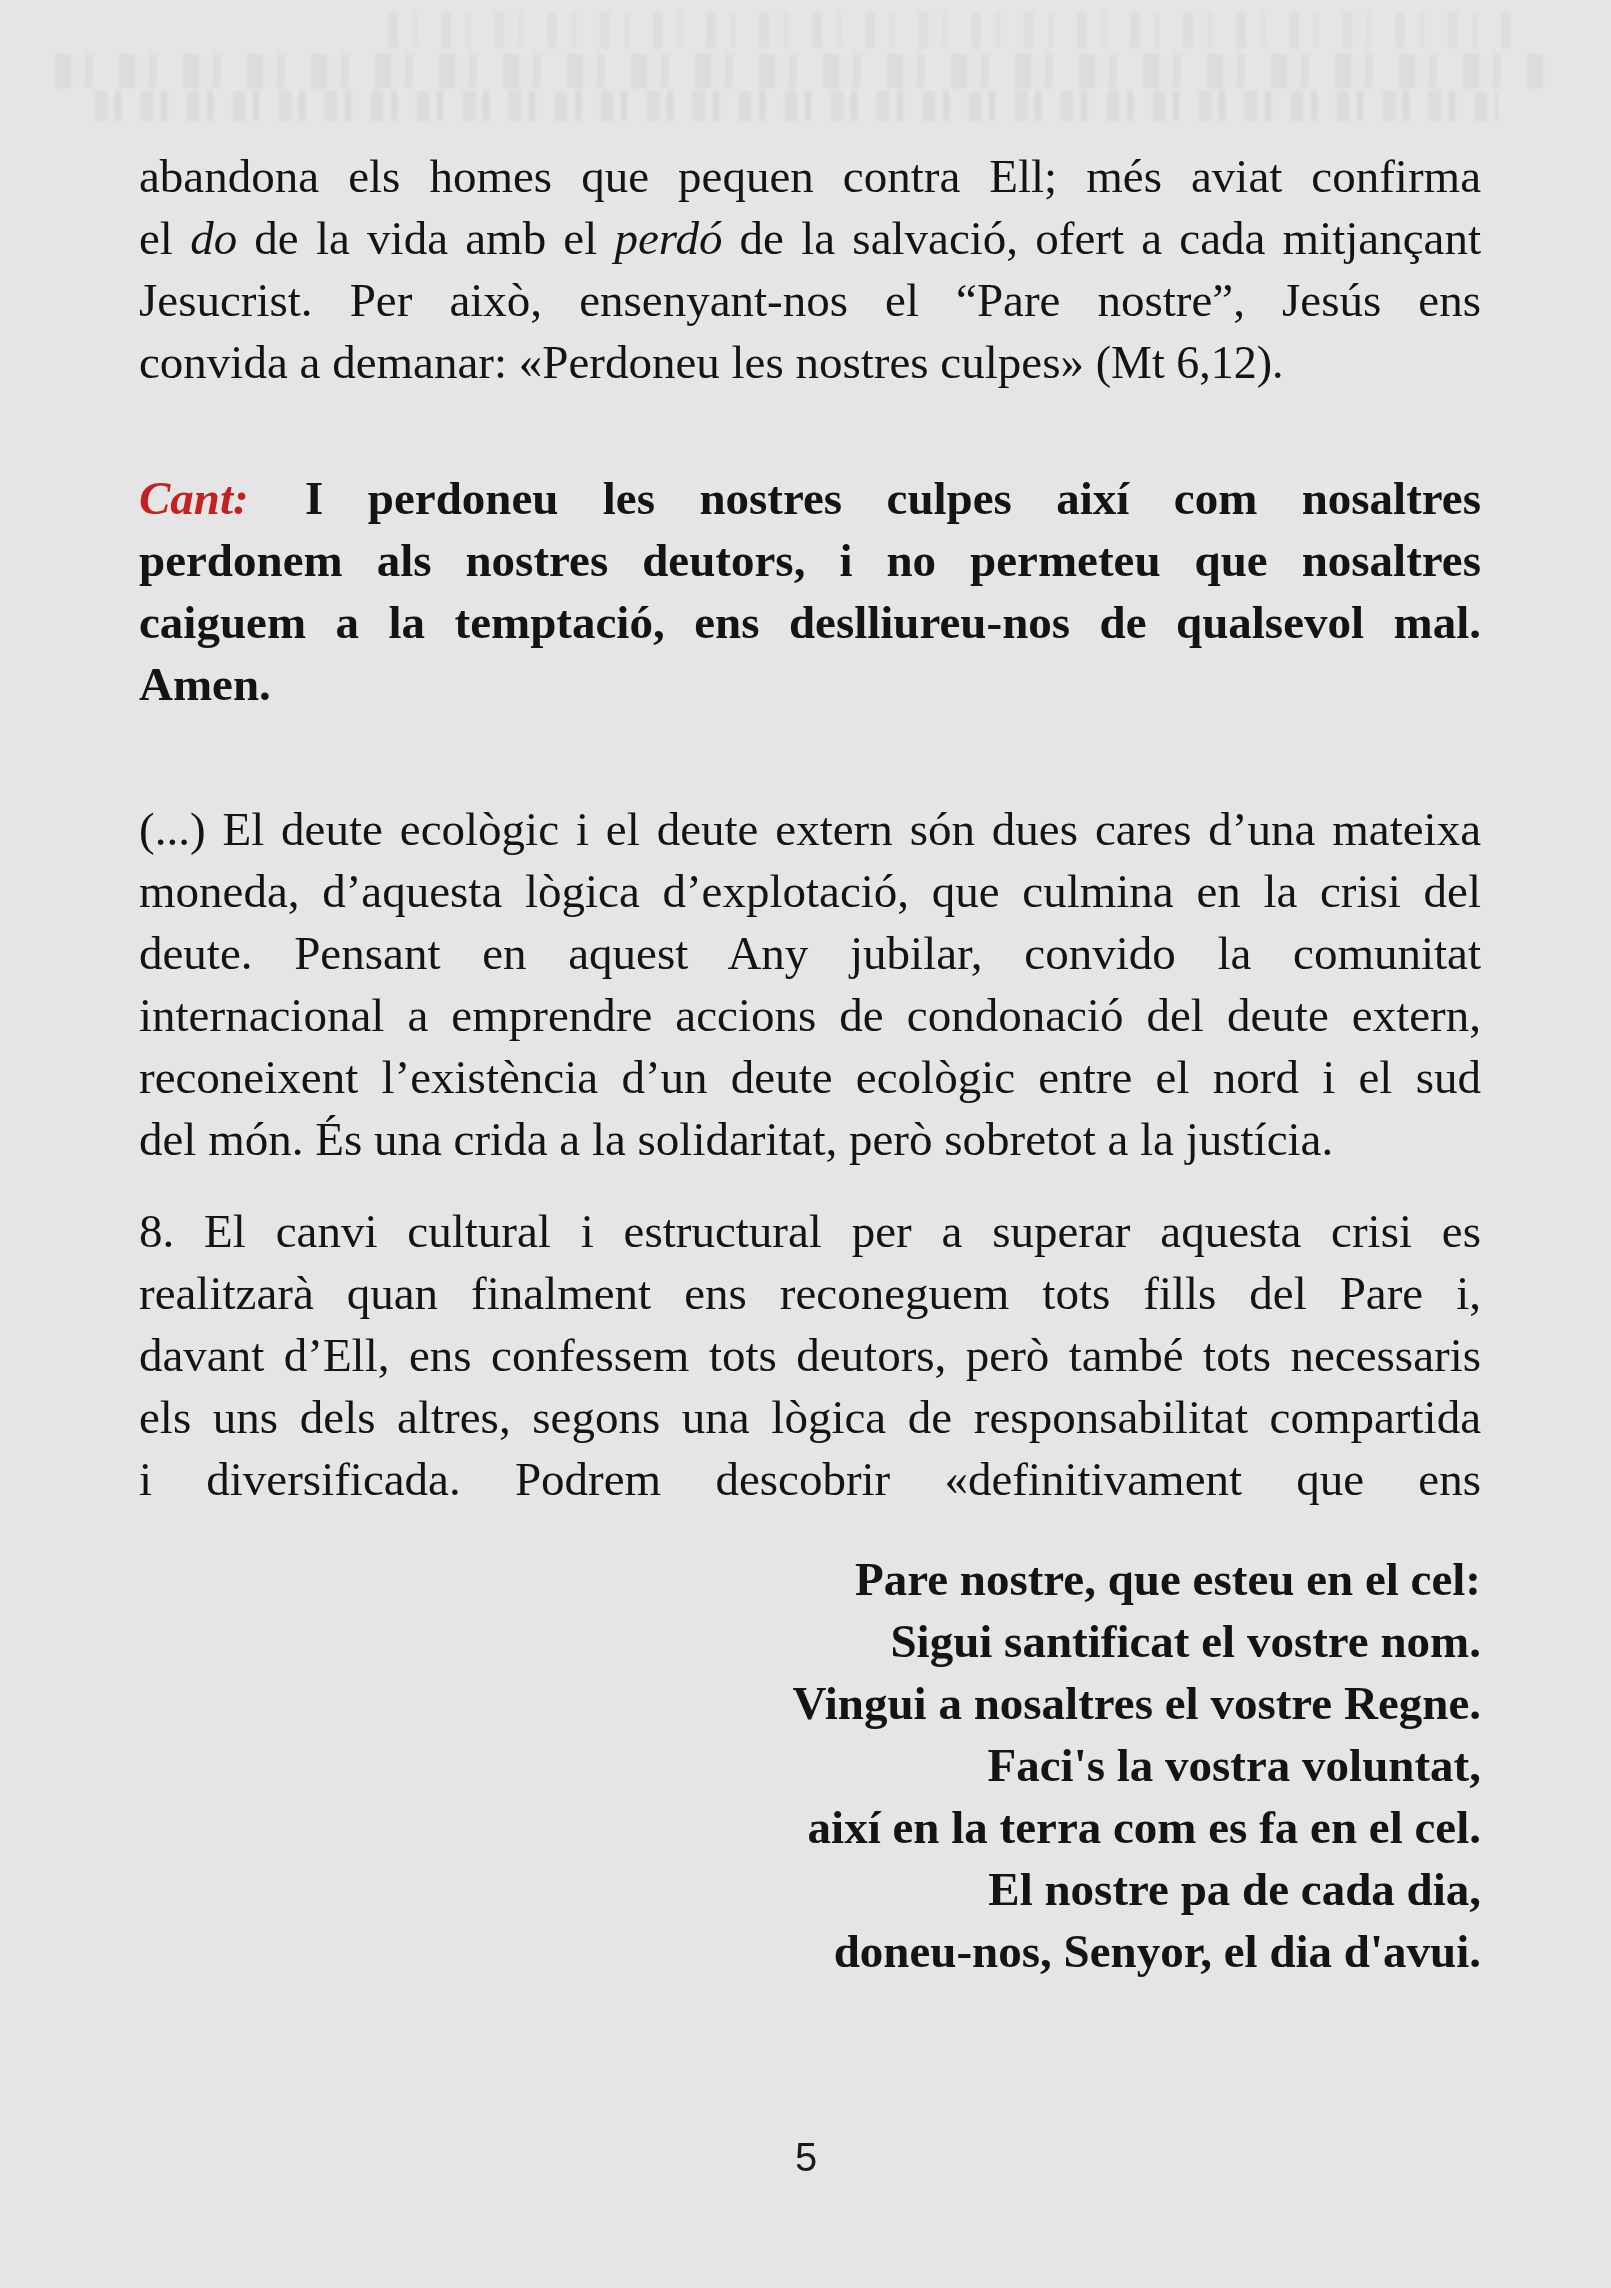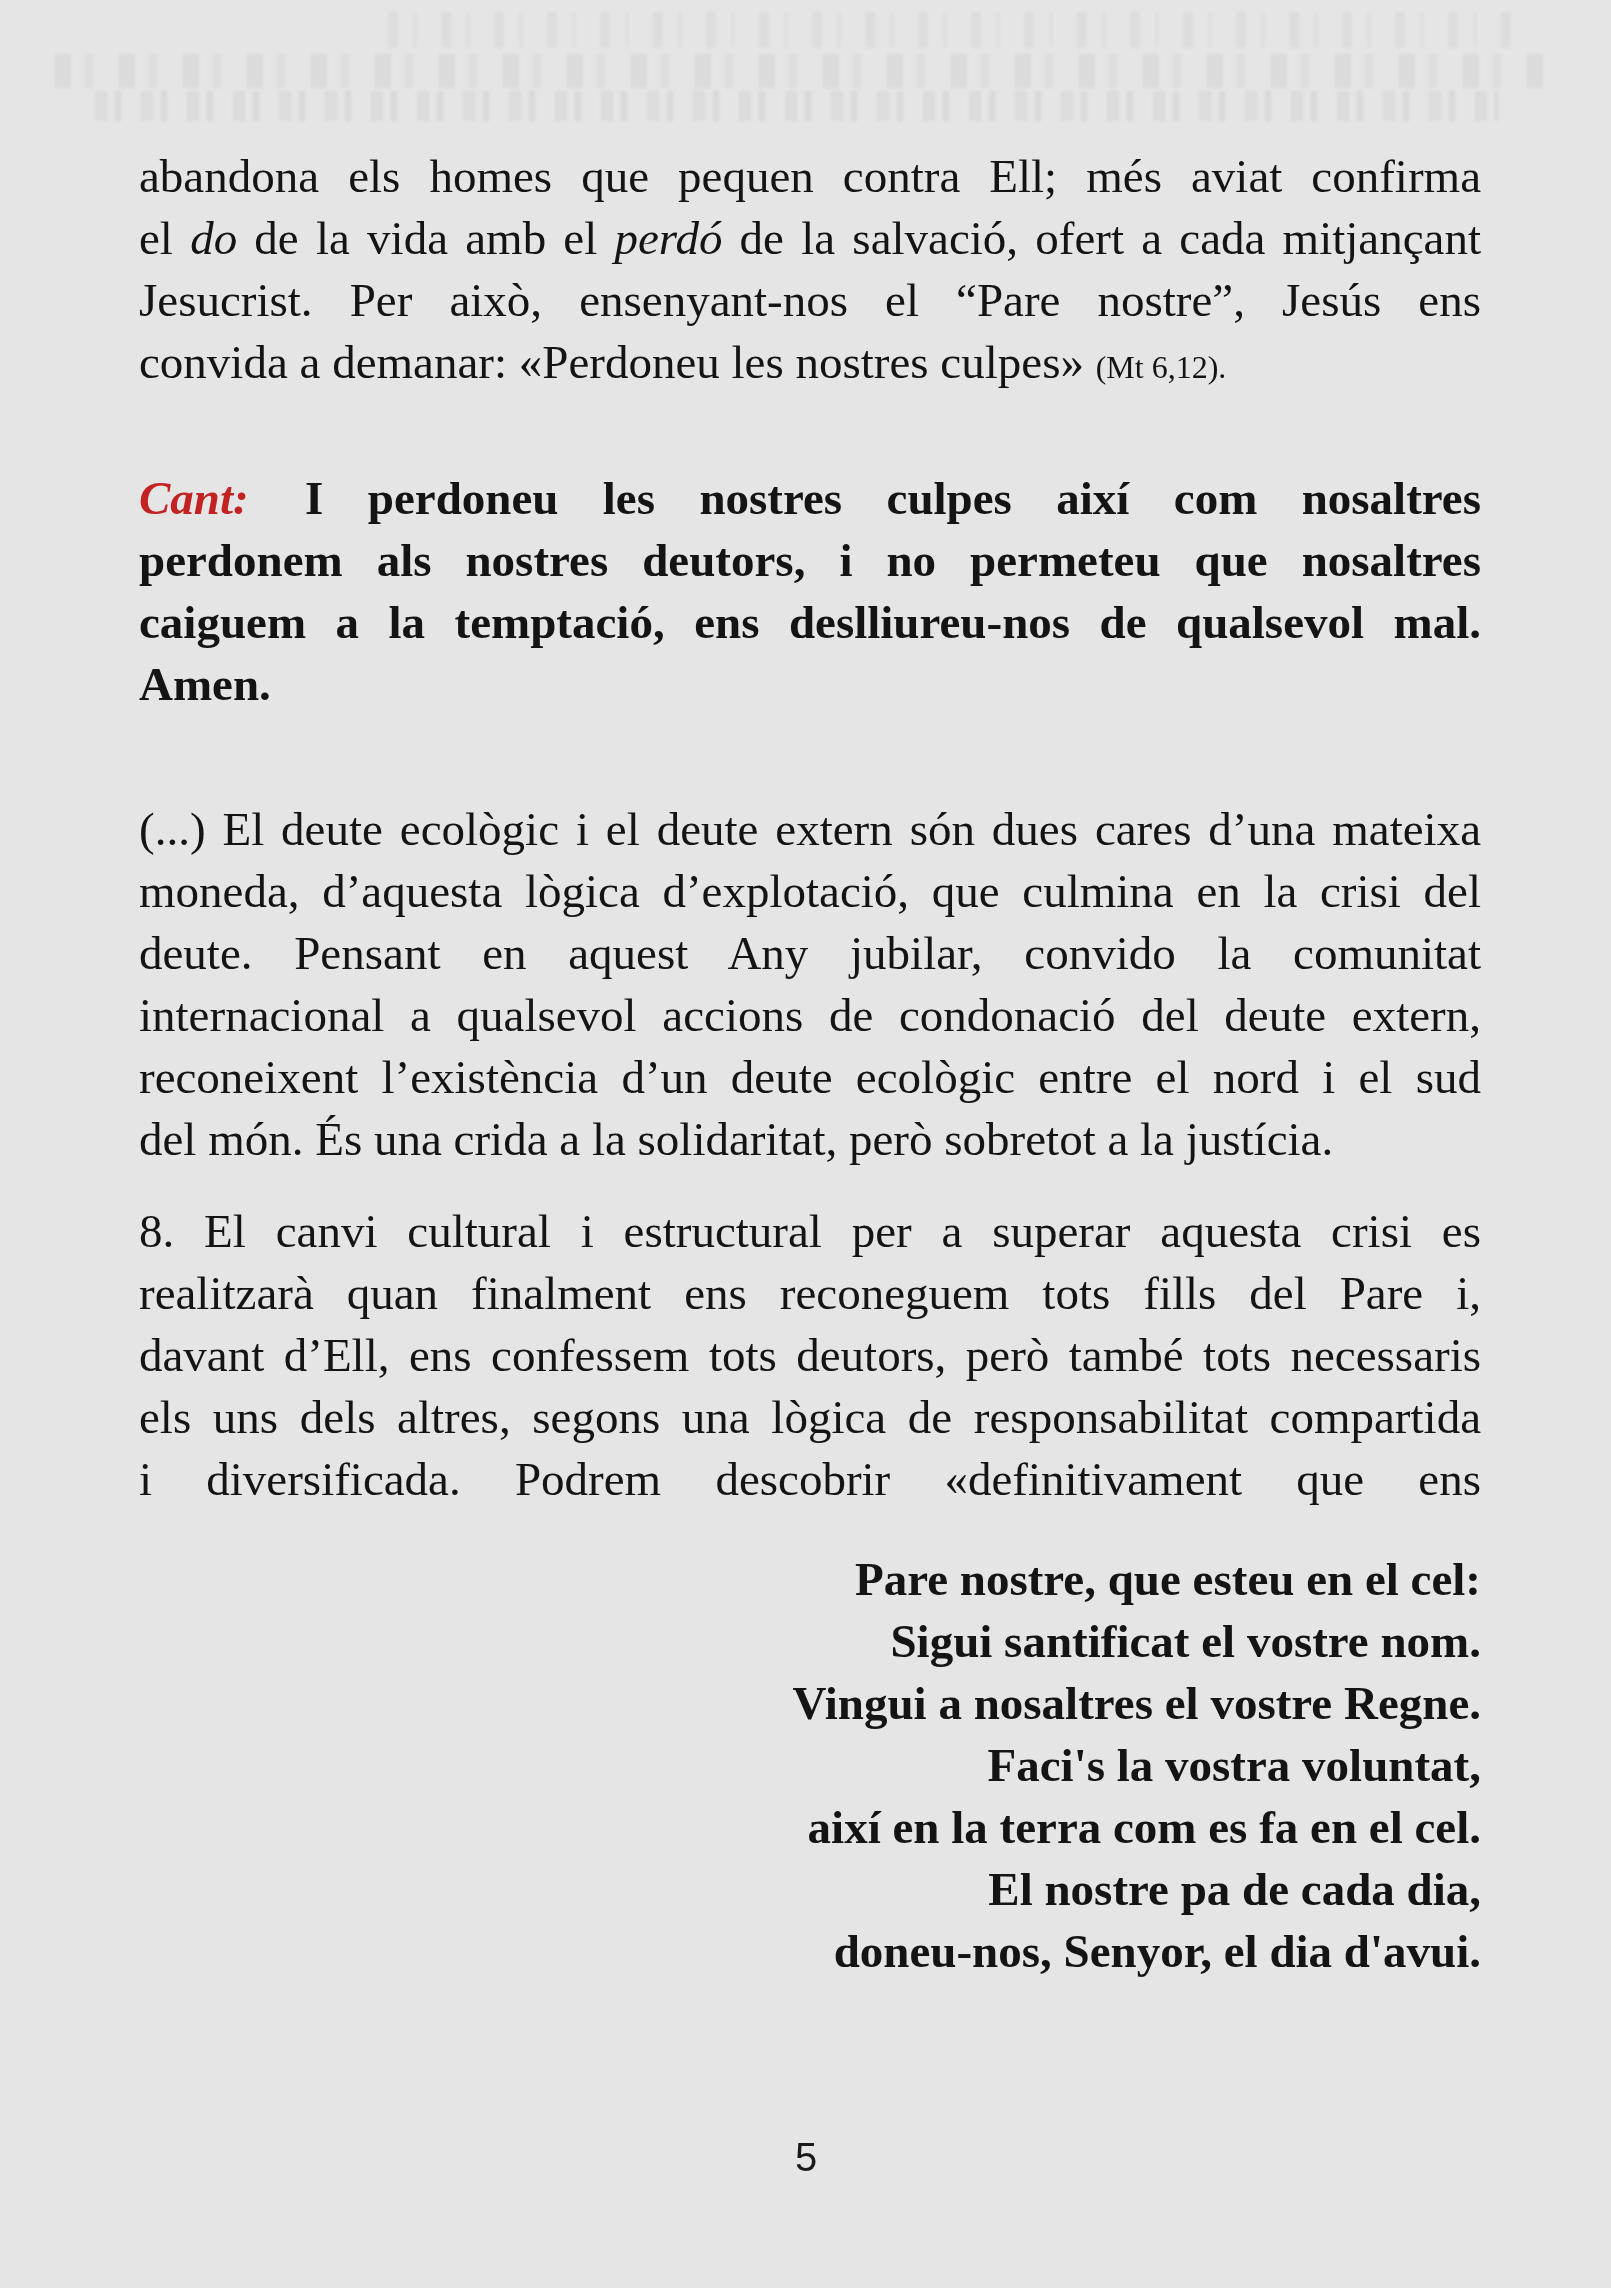--- a/index.html
+++ b/index.html
@@ -42,21 +42,21 @@
   .jline { text-align: justify; text-align-last: justify; }
   .jline.last { text-align-last: left; }
   .pline { text-align: right; }
 
   [data-name="cant-paragraph"] { margin-top: 74px; font-weight: 700; }
   [data-name="paragraph-deute"] { margin-top: 83px; }
   [data-name="paragraph-8"] { margin-top: 30px; }
   [data-name="prayer-block"] { margin-top: 38px; margin-left: 111px; font-weight: 700; }
 
   .run-italic { font-style: italic; }
-  .run-small { font-size: 32px; }
+  .run-small { font-size: 46px; }
   .run-cant { color: #c32222; font-style: italic; font-weight: 700; padding-right: 12px; }
 
   .page-number {
     position: absolute;
     top: 2135px;
     left: 0;
     width: 100%;
     text-align: center;
     font-family: "Liberation Sans", "DejaVu Sans", sans-serif;
     font-size: 40px;
@@ -86,21 +86,21 @@
       <p class="jline" data-name="text-line"><span class="run-cant" data-name="cant-label">Cant:</span><span data-name="text-run"> </span><span data-name="text-run">I perdoneu les nostres culpes així com nosaltres</span></p>
       <p class="jline" data-name="text-line"><span data-name="text-run">perdonem als nostres deutors, i no permeteu que nosaltres</span></p>
       <p class="jline" data-name="text-line"><span data-name="text-run">caiguem a la temptació, ens deslliureu-nos de qualsevol mal.</span></p>
       <p class="jline last" data-name="text-line"><span data-name="text-run">Amen.</span></p>
     </div>
 
     <div class="par" data-name="paragraph-deute">
       <p class="jline" data-name="text-line"><span data-name="text-run">(...) El deute ecològic i el deute extern són dues cares d’una mateixa</span></p>
       <p class="jline" data-name="text-line"><span data-name="text-run">moneda, d’aquesta lògica d’explotació, que culmina en la crisi del</span></p>
       <p class="jline" data-name="text-line"><span data-name="text-run">deute. Pensant en aquest Any jubilar, convido la comunitat</span></p>
-      <p class="jline" data-name="text-line"><span data-name="text-run">internacional a qualsevol accions de condonació del deute extern,</span></p>
+      <p class="jline" data-name="text-line"><span data-name="text-run">internacional a emprendre accions de condonació del deute extern,</span></p>
       <p class="jline" data-name="text-line"><span data-name="text-run">reconeixent l’existència d’un deute ecològic entre el nord i el sud</span></p>
       <p class="jline last" data-name="text-line"><span data-name="text-run">del món. És una crida a la solidaritat, però sobretot a la justícia.</span></p>
     </div>
 
     <div class="par" data-name="paragraph-8">
       <p class="jline" data-name="text-line"><span data-name="text-run">8. El canvi cultural i estructural per a superar aquesta crisi es</span></p>
       <p class="jline" data-name="text-line"><span data-name="text-run">realitzarà quan finalment ens reconeguem tots fills del Pare i,</span></p>
       <p class="jline" data-name="text-line"><span data-name="text-run">davant d’Ell, ens confessem tots deutors, però també tots necessaris</span></p>
       <p class="jline" data-name="text-line"><span data-name="text-run">els uns dels altres, segons una lògica de responsabilitat compartida</span></p>
       <p class="jline" data-name="text-line"><span data-name="text-run">i diversificada. Podrem descobrir «definitivament que ens</span></p>

